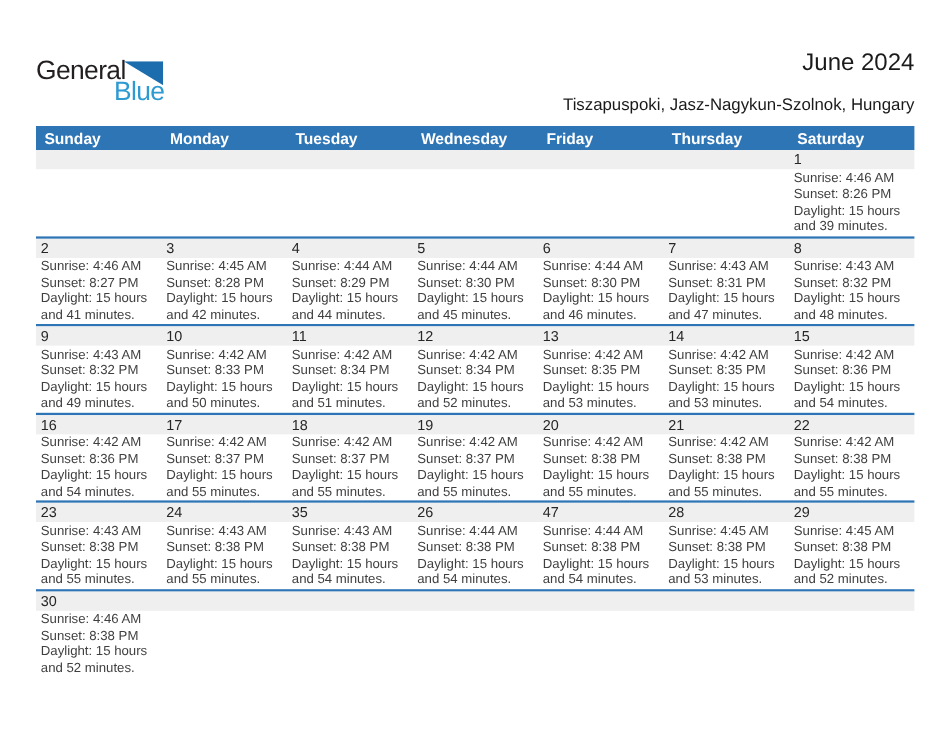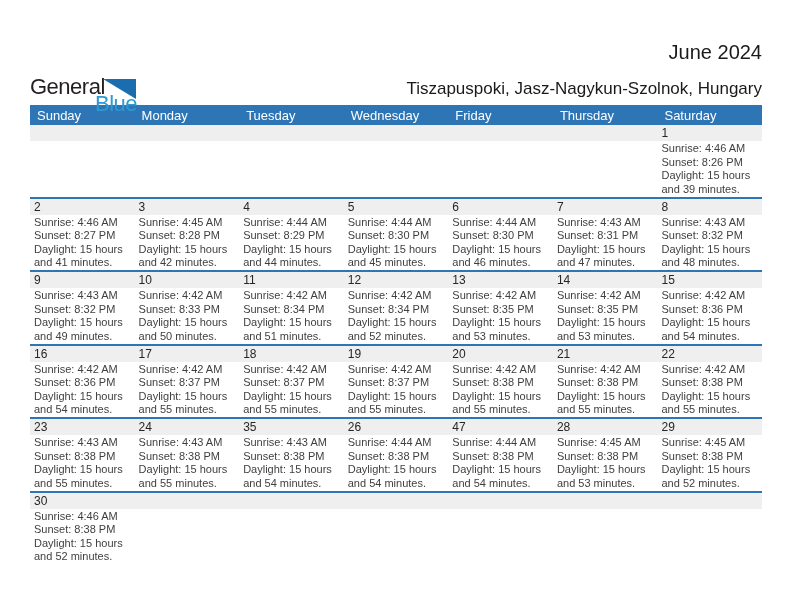--- a/index.html
+++ b/index.html
@@ -18,61 +18,61 @@
   body {
     width: 792px; height: 612px;
     background: #ffffff;
     font-family: "Liberation Sans", sans-serif;
     position: relative;
     overflow: hidden;
   }
   .page { position: absolute; inset: 0; }
 
   
-  .logo { position: absolute; left: 30px; top: 46px; width: 130px; height: 44px; margin-top: 28px; }
+  .logo { position: absolute; left: 30px; top: 46px; width: 130px; height: 44px; }
   .logo-general {
     position: absolute; left: 0; top: 0;
     font-size: 22px; color: var(--logo-dark); letter-spacing: -0.5px;
   }
   .logo-tri { position: absolute; left: 73px; top: 5px; z-index: 2; }
   .logo-blue {
     position: absolute; left: 65px; top: 17px; z-index: 1;
     font-size: 22px; color: var(--logo-light-blue); letter-spacing: -0.5px; text-align: center;
   }
 
   
   .month-title {
     position: absolute; right: 30px; top: 41px;
     font-size: 20px; color: var(--title-text); text-align: right;
   }
   .location {
     position: absolute; right: 30px; top: 79px;
-    font-size: 17px; color: var(--title-text); text-align: right;
+    font-size: 14px; color: var(--title-text); text-align: right;
   }
 
   
   .dow-row {
     position: absolute; left: 30px; top: 105px; width: 732px; height: 20px;
-    display: flex; background: var(--header-blue);
+    display: flex; background: var(--header-blue); font-weight: bold;
   }
   .dow-cell {
     flex: 1; color: #ffffff; font-size: 13px;
     padding: 3px 0 0 7px; white-space: nowrap; overflow: hidden;
   }
 
   
   .weeks { position: absolute; left: 30px; top: 125px; width: 732px; }
   .week-row { border-bottom: 2px solid var(--row-divider-blue); }
   .week-row:last-child { border-bottom: none; }
   .num-strip { display: flex; background: var(--day-strip-gray); height: 16px; }
   .num-cell {
     flex: 1; font-size: 12px; color: var(--day-number);
     padding: 1px 0 0 4px;
   }
-  .row-body { display: flex; height: 55.5px; }
+  .row-body { display: flex; height: 55.5px; align-items: flex-end; }
   .body-cell {
     flex: 1; padding: 1px 2px 0 4px; overflow: hidden;
   }
   .cell-line {
     font-size: 11px; line-height: 13.5px; color: var(--cell-text);
     white-space: nowrap;
   }
 </style>
 </head>
 <body>

